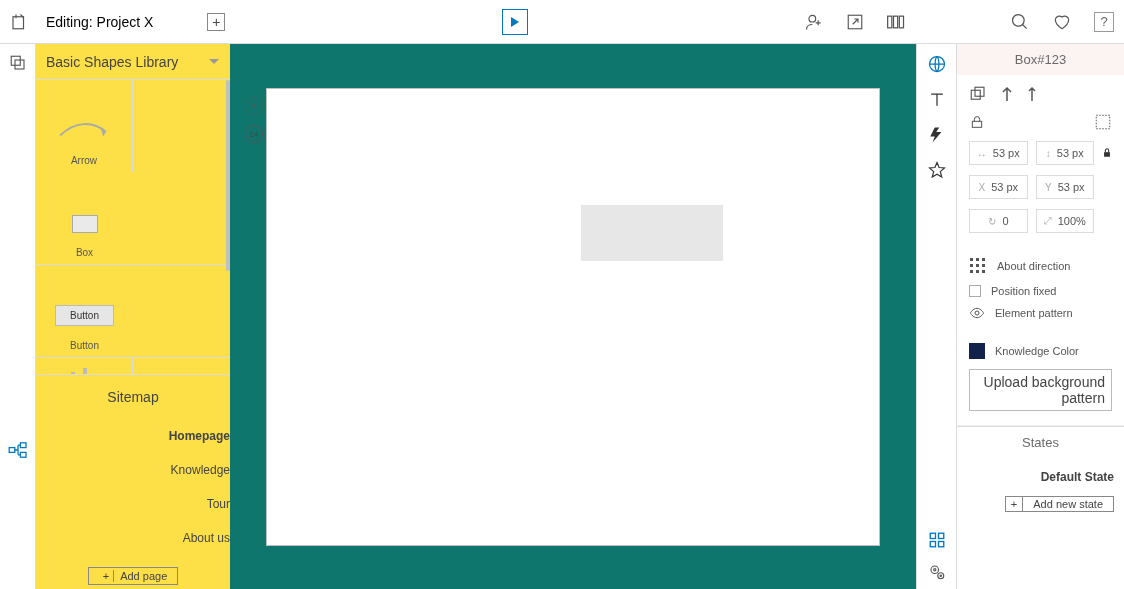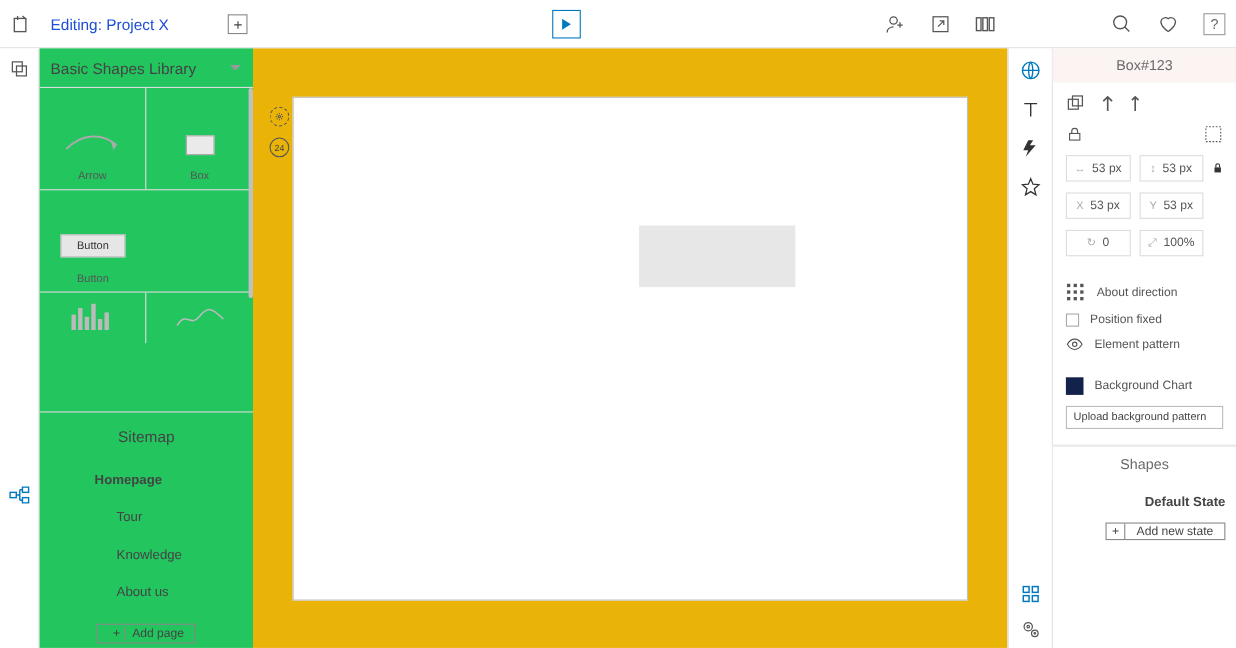--- a/index.html
+++ b/index.html
@@ -13,63 +13,63 @@
     --pink:#fcf3f3;
     --bg:#fafafa;
   }
   *{box-sizing:border-box;}
   html,body{margin:0;padding:0;font-family:Helvetica,Arial,sans-serif;font-size:12px;color:var(--text);}
   body{width:1124px;height:589px;overflow:hidden;background:var(--bg);}
   svg{display:block;}
 
   
   .topbar{height:44px;background:#fff;border-bottom:1px solid var(--border);display:flex;align-items:center;padding:0 10px;gap:14px;}
-  .topbar .title{font-size:14px;color:#1d4ed8;flex:0 0 auto;padding-left:4px;}
+  .topbar .title{font-size:14px;color:#000000;flex:0 0 auto;padding-left:4px;}
   .topbar .spacer{flex:1;}
   .icon-btn{display:flex;align-items:center;justify-content:center;cursor:pointer;}
   .plus-box{width:18px;height:18px;border:1px solid #888;display:flex;align-items:center;justify-content:center;font-size:14px;color:#444;margin-left:40px;}
   .play-box{width:26px;height:26px;border:1px solid var(--blue);display:flex;align-items:center;justify-content:center;}
   .tri{width:0;height:0;border-top:5px solid transparent;border-bottom:5px solid transparent;border-left:8px solid var(--blue);}
   .top-icons-right{display:flex;align-items:center;gap:22px;margin-left:auto;}
   .icon-g{color:#555;}
   .q-box{width:20px;height:20px;border:1px solid #999;display:flex;align-items:center;justify-content:center;font-size:13px;color:#666;}
 
   
   .main{display:flex;height:545px;}
   .rail{width:36px;border-right:1px solid var(--border);background:#fff;display:flex;flex-direction:column;align-items:center;padding-top:10px;gap:370px;}
 
   
-  .left{width:194px;display:flex;flex-direction:column;background:#22c55e;}
+  .left{width:194px;display:flex;flex-direction:column;background:#fde047;}
   .lib-header{height:36px;border-bottom:1px solid var(--border);display:flex;align-items:center;padding:0 10px;gap:10px;}
   .lib-header .lbl{font-size:14px;color:#444;flex:1;}
   .lib-header .chev{color:#888;}
   .lib-grid{flex:1;overflow:hidden;position:relative;}
   .lib-grid .scroll{position:absolute;top:0;right:0;width:4px;height:65%;background:#c0c0c0;border-radius:2px;}
-  .lib-row{display:flex;border-bottom:1px solid var(--border);}
+  .lib-row{display:flex;border-bottom:1px solid var(--border);flex-direction:column;}
   .lib-cell{width:50%;height:92px;border-right:1px solid var(--border);display:flex;flex-direction:column;align-items:center;justify-content:flex-end;gap:14px;cursor:pointer;}
   .lib-cell:last-child{border-right:none;}
   .lib-cell .cap{font-size:10px;color:#555;padding-bottom:6px;}
   .shape-box{width:26px;height:18px;background:#eaeaea;border:1px solid #aaa;}
   .shape-arrow svg{width:56px;height:22px;}
   .shape-browser{width:56px;height:32px;border:1px solid #bbb;position:relative;background:#fff;}
   .shape-browser::before{content:"";position:absolute;top:0;left:0;right:0;height:6px;background:#ededed;border-bottom:1px solid #ccc;}
   .shape-button{padding:4px 14px;background:#e6e6e6;border:1px solid #bbb;font-size:10px;color:#333;}
   .shape-bars svg{width:40px;height:22px;}
   .shape-hist svg{width:42px;height:26px;}
   .shape-line svg{width:46px;height:26px;}
   .sitemap{border-top:1px solid var(--border);display:flex;flex-direction:column;padding:8px 0 4px 0;flex:0 0 auto;gap:12px;}
   .sitemap h3{margin:0;text-align:center;font-weight:normal;font-size:14px;color:#444;padding:6px 0 8px 0;}
-  .sitemap a{display:block;padding:4px 0 4px 0;font-size:12px;color:#444;text-align:left;}
+  .sitemap a{display:block;padding:4px 0 4px 0;font-size:12px;color:#444;text-align:right;}
   .sitemap .root{font-weight:bold;padding-left:50px;}
   .sitemap .child{padding-left:70px;}
   .sitemap .addp{margin:6px auto 0;display:flex;align-items:center;justify-content:center;gap:6px;border:1px solid #888;width:90px;padding:2px 0;font-size:11px;color:#444;}
   .sitemap .addp .pm{border-right:1px solid #888;padding:0 4px;}
 
   
-  .canvas-wrap{flex:1;background:#eab308;padding:44px 36px;position:relative;}
+  .canvas-wrap{flex:1;background:#0f766e;padding:44px 36px;position:relative;}
   .canvas{width:100%;height:458px;background:#fff;border:1px solid #c0c0c0;position:relative;}
   .rect-selected{position:absolute;top:116px;left:314px;width:142px;height:56px;background:#e7e7e7;}
   .canvas-tool{position:absolute;left:-22px;}
   .tool1{top:8px;}
   .tool2{top:36px;}
   .circ{width:18px;height:18px;border:1.3px solid #555;border-radius:50%;display:flex;align-items:center;justify-content:center;font-size:8px;color:#444;}
 
   
   .right-rail{width:40px;background:#fff;border-left:1px solid var(--border);display:flex;flex-direction:column;align-items:center;padding:10px 0;gap:16px;position:relative;}
   .right-rail .bottom-icons{position:absolute;bottom:8px;left:0;right:0;display:flex;flex-direction:column;align-items:center;gap:14px;}
@@ -79,21 +79,21 @@
   .icon-row{display:flex;align-items:center;gap:14px;}
   .icon-row.stretch{justify-content:space-between;}
   .dim-row{display:flex;gap:8px;align-items:center;}
   .dim-box{flex:1;border:1px solid var(--border);height:24px;display:flex;align-items:center;justify-content:center;gap:6px;font-size:11px;color:#555;}
   .dim-box .ic{color:#aaa;font-size:10px;}
   .lock{font-size:12px;color:#555;}
   .prop-line{display:flex;align-items:center;gap:10px;font-size:11px;color:#555;}
   .prop-line .sq{width:12px;height:12px;border:1px solid #aaa;}
   .prop-line .dots{display:inline-flex;}
   .swatch{width:16px;height:16px;background:#13224a;}
-  .upload-btn{border:1px solid #bbb;padding:4px 6px;font-size:10px;color:#444;text-align:left;}
+  .upload-btn{border:1px solid #bbb;padding:4px 6px;font-size:14px;color:#444;text-align:right;}
   .states{display:flex;flex-direction:column;align-items:flex-end;padding:6px 10px 10px;}
   .states h4{margin:0;font-weight:bold;font-size:12px;color:#444;padding:6px 0;}
   .add-state{display:flex;align-items:center;border:1px solid #888;font-size:11px;color:#444;margin-top:6px;}
   .add-state .pm{border-right:1px solid #888;padding:1px 5px;}
   .add-state .lbl{padding:1px 10px;}
 
   .mini-sitemap-icon{color:var(--blue);}
   .blue{color:var(--blue);}
   .globe-active{color:var(--blue);}
 </style>
@@ -222,22 +222,22 @@
                 <path d="M2 20 C 10 6, 14 22, 22 12 S 34 4, 44 14"></path>
               </svg>
           </span>
         </div>
       </div>
     </div>
 
     <div class="sitemap">
       <h3>Sitemap</h3>
       <a class="root">Homepage</a>
+      <a class="child">Knowledge</a>
       <a class="child">Tour</a>
-      <a class="child">Knowledge</a>
       <a class="child">About us</a>
       <span class="addp">
         <span class="pm">+</span>
         <span>Add page</span>
       </span>
     </div>
   </div>
 
   <div class="canvas-wrap">
     <div class="canvas">
@@ -397,26 +397,26 @@
           <svg width="16" height="12" viewBox="0 0 24 18" fill="none" stroke="#555" stroke-width="1.5">
               <path d="M2 9s4-7 10-7 10 7 10 7-4 7-10 7S2 9 2 9z"></path>
               <circle cx="12" cy="9" r="3"></circle>
             </svg>
         </span>
         <span>Element pattern</span>
       </div>
       <div style="height:4px;"></div>
       <div class="prop-line">
         <span class="swatch"></span>
-        <span>Background Chart</span>
+        <span>Knowledge Color</span>
       </div>
       <div class="upload-btn">Upload background pattern</div>
     </div>
 
-    <div class="pink-title" style="background:#fff;border-top:1px solid var(--border);">Shapes</div>
+    <div class="pink-title" style="background:#fff;border-top:1px solid var(--border);">States</div>
     <div class="states">
       <h4>Default State</h4>
       <span class="add-state">
         <span class="pm">+</span>
         <span class="lbl">Add new state</span>
       </span>
     </div>
   </div>
 </div>
 

